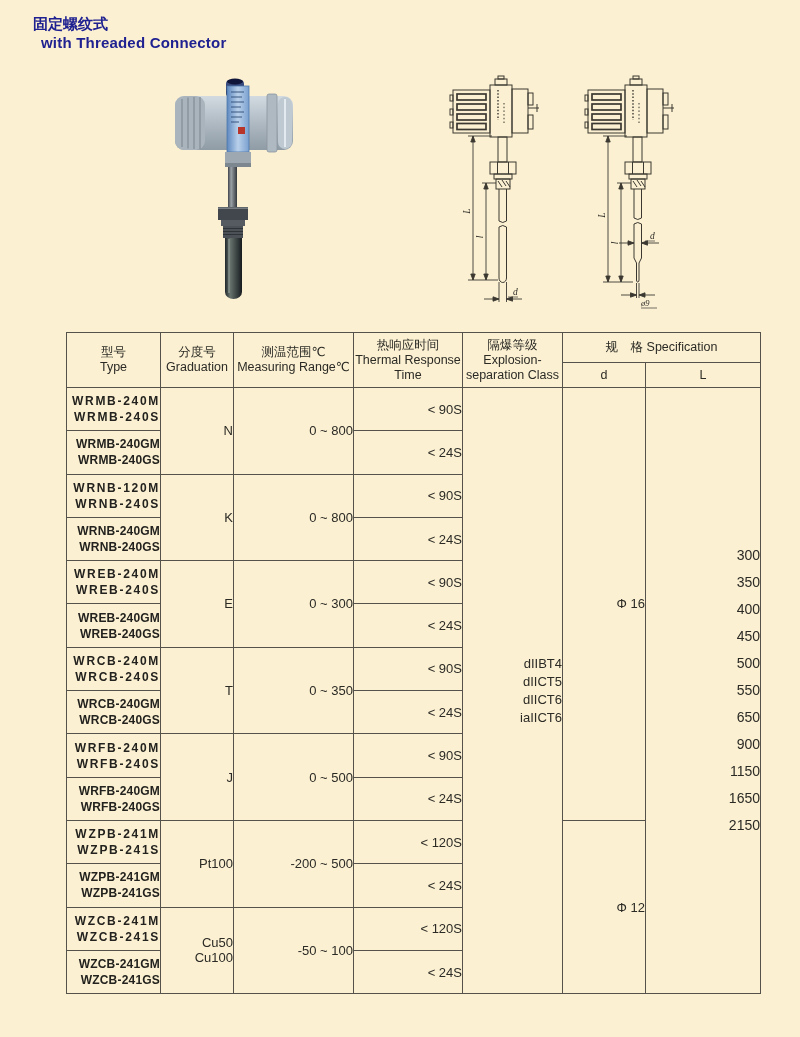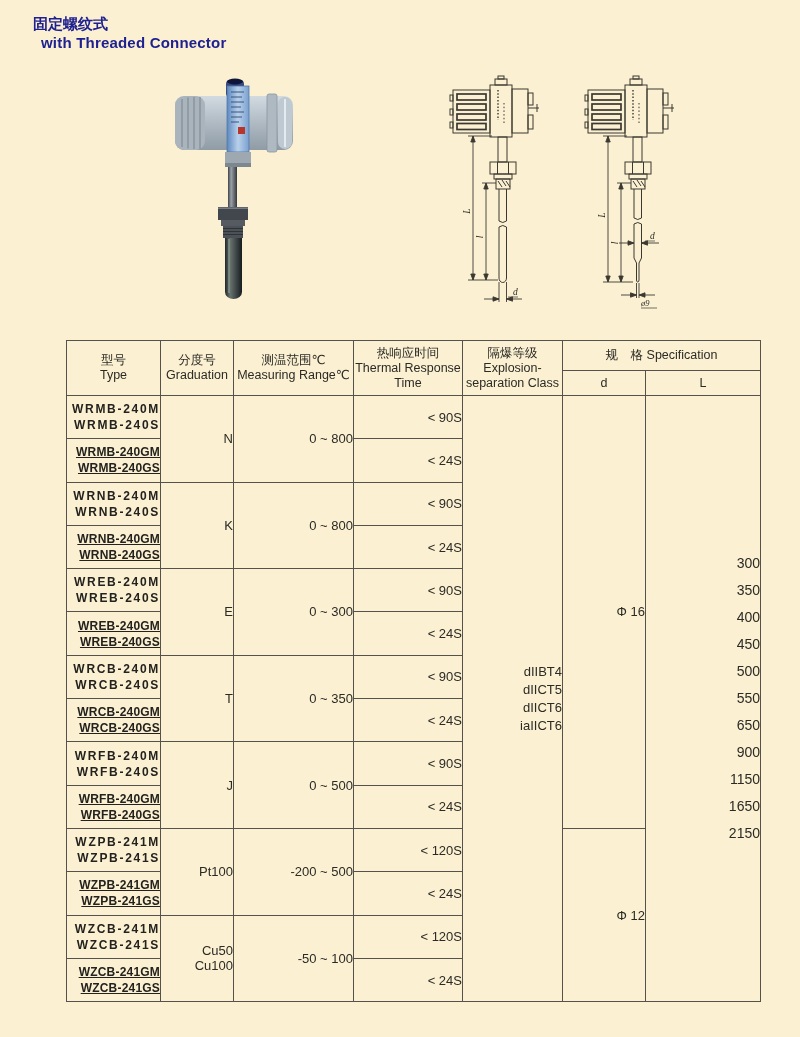--- a/index.html
+++ b/index.html
@@ -14,21 +14,21 @@
   .page{position:absolute;inset:0;}
   .titles{position:absolute;left:33px;top:6px;line-height:19px;}
   .title-zh{font-size:15px;font-weight:bold;color:#1f2191;margin-top:8px;}
   .title-en{font-size:15px;font-weight:bold;color:#1f2191;letter-spacing:.2px;margin-left:8px;}
   .fig{position:absolute;}
   #photo{left:155px;top:70px;}
   #draw1{left:440px;top:75px;}
   #draw2{left:575px;top:75px;}
 
   table.spec{
-    position:absolute;left:66px;top:340px;
+    position:absolute;left:66px;top:332px;
     width:694px;
     border-collapse:collapse;
     table-layout:fixed;
   }
   table.spec th, table.spec td{
     border:1px solid #55514b;
     white-space:pre-line;
     vertical-align:middle;
     padding:0;
     box-sizing:border-box;
@@ -38,21 +38,21 @@
   th{font-weight:normal;font-size:12.5px;line-height:15px;text-align:center;}
   tbody tr{height:43.3px;}
   td.center-cell{text-align:right;font-size:13px;}
   td.model-cell{
     text-align:right;padding-left:6px;
     font-size:12px;font-weight:bold;
     line-height:16px;
     color:#23221e;
   }
   td.pair-a{letter-spacing:1.7px;}
-  td.pair-b{letter-spacing:.2px;text-decoration:underline;}
+  td.pair-b{letter-spacing:.2px;}
   td.explosion-cell{font-size:13px;line-height:18px;padding-bottom:78px;}
   td.d16{padding-bottom:32px;}
   td.l-list-cell{font-size:14px;line-height:27px;}
 </style>
 </head>
 <body>
 
 <div class="page">
 
   <div class="titles">
@@ -308,21 +308,21 @@
 1150
 1650
 2150</td>
         </tr>
         <tr>
           <td class="model-cell pair-b">WRMB-240GM
 WRMB-240GS</td>
           <td class="center-cell">&lt; 24S</td>
         </tr>
         <tr>
-          <td class="model-cell pair-a">WRNB-240M
+          <td class="model-cell pair-a">WRNB-120M
 WRNB-240S</td>
           <td class="center-cell" rowspan="2">K</td>
           <td class="center-cell" rowspan="2">0 ~ 800</td>
           <td class="center-cell">&lt; 90S</td>
         </tr>
         <tr>
           <td class="model-cell pair-b">WRNB-240GM
 WRNB-240GS</td>
           <td class="center-cell">&lt; 24S</td>
         </tr>

